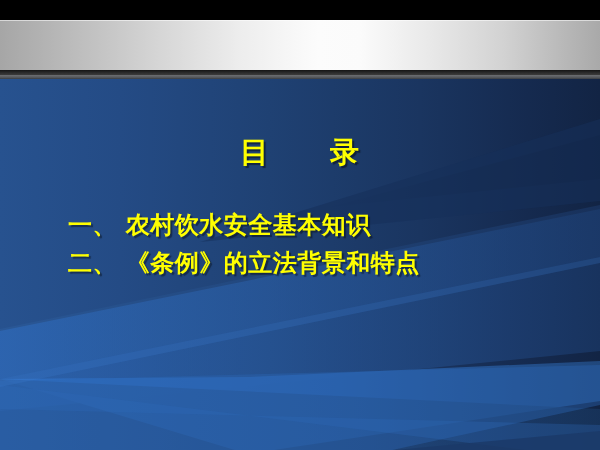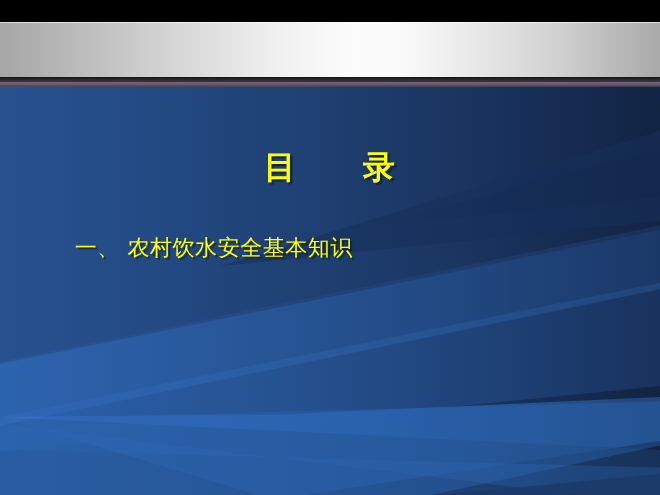--- a/index.html
+++ b/index.html
@@ -92,22 +92,22 @@
     white-space: pre;
   }
   #toc-list {
     position: absolute;
     left: 68px;
     top: 186px;
     width: 500px;
   }
   .toc-item {
     color: #ffff00;
-    font-size: 20px;
-    font-weight: normal;
+    font-size: 24px;
+    font-weight: bold;
     line-height: 38px;
     letter-spacing: 0.5px;
     text-shadow: 2px 2px 1px rgba(0,0,0,0.40);
     white-space: pre;
   }
 </style>
 </head>
 <body>
 
 <div id="slide">
@@ -170,15 +170,16 @@
       <polygon points="0,378 0,391 170,391" fill="#2b63ac" opacity="0.6"></polygon>
 
       <polygon points="0,300 600,178 600,184 0,308" fill="#3a7ad0" opacity="0.25"></polygon>
     </svg>
   </div>
 
   <div id="title">目　　录</div>
 
   <div id="toc-list">
     <div class="toc-item">一、 农村饮水安全基本知识</div>
+    <div class="toc-item">二、 《条例》的立法背景和特点</div>
   </div>
 
 </div>
 
 </body></html>

